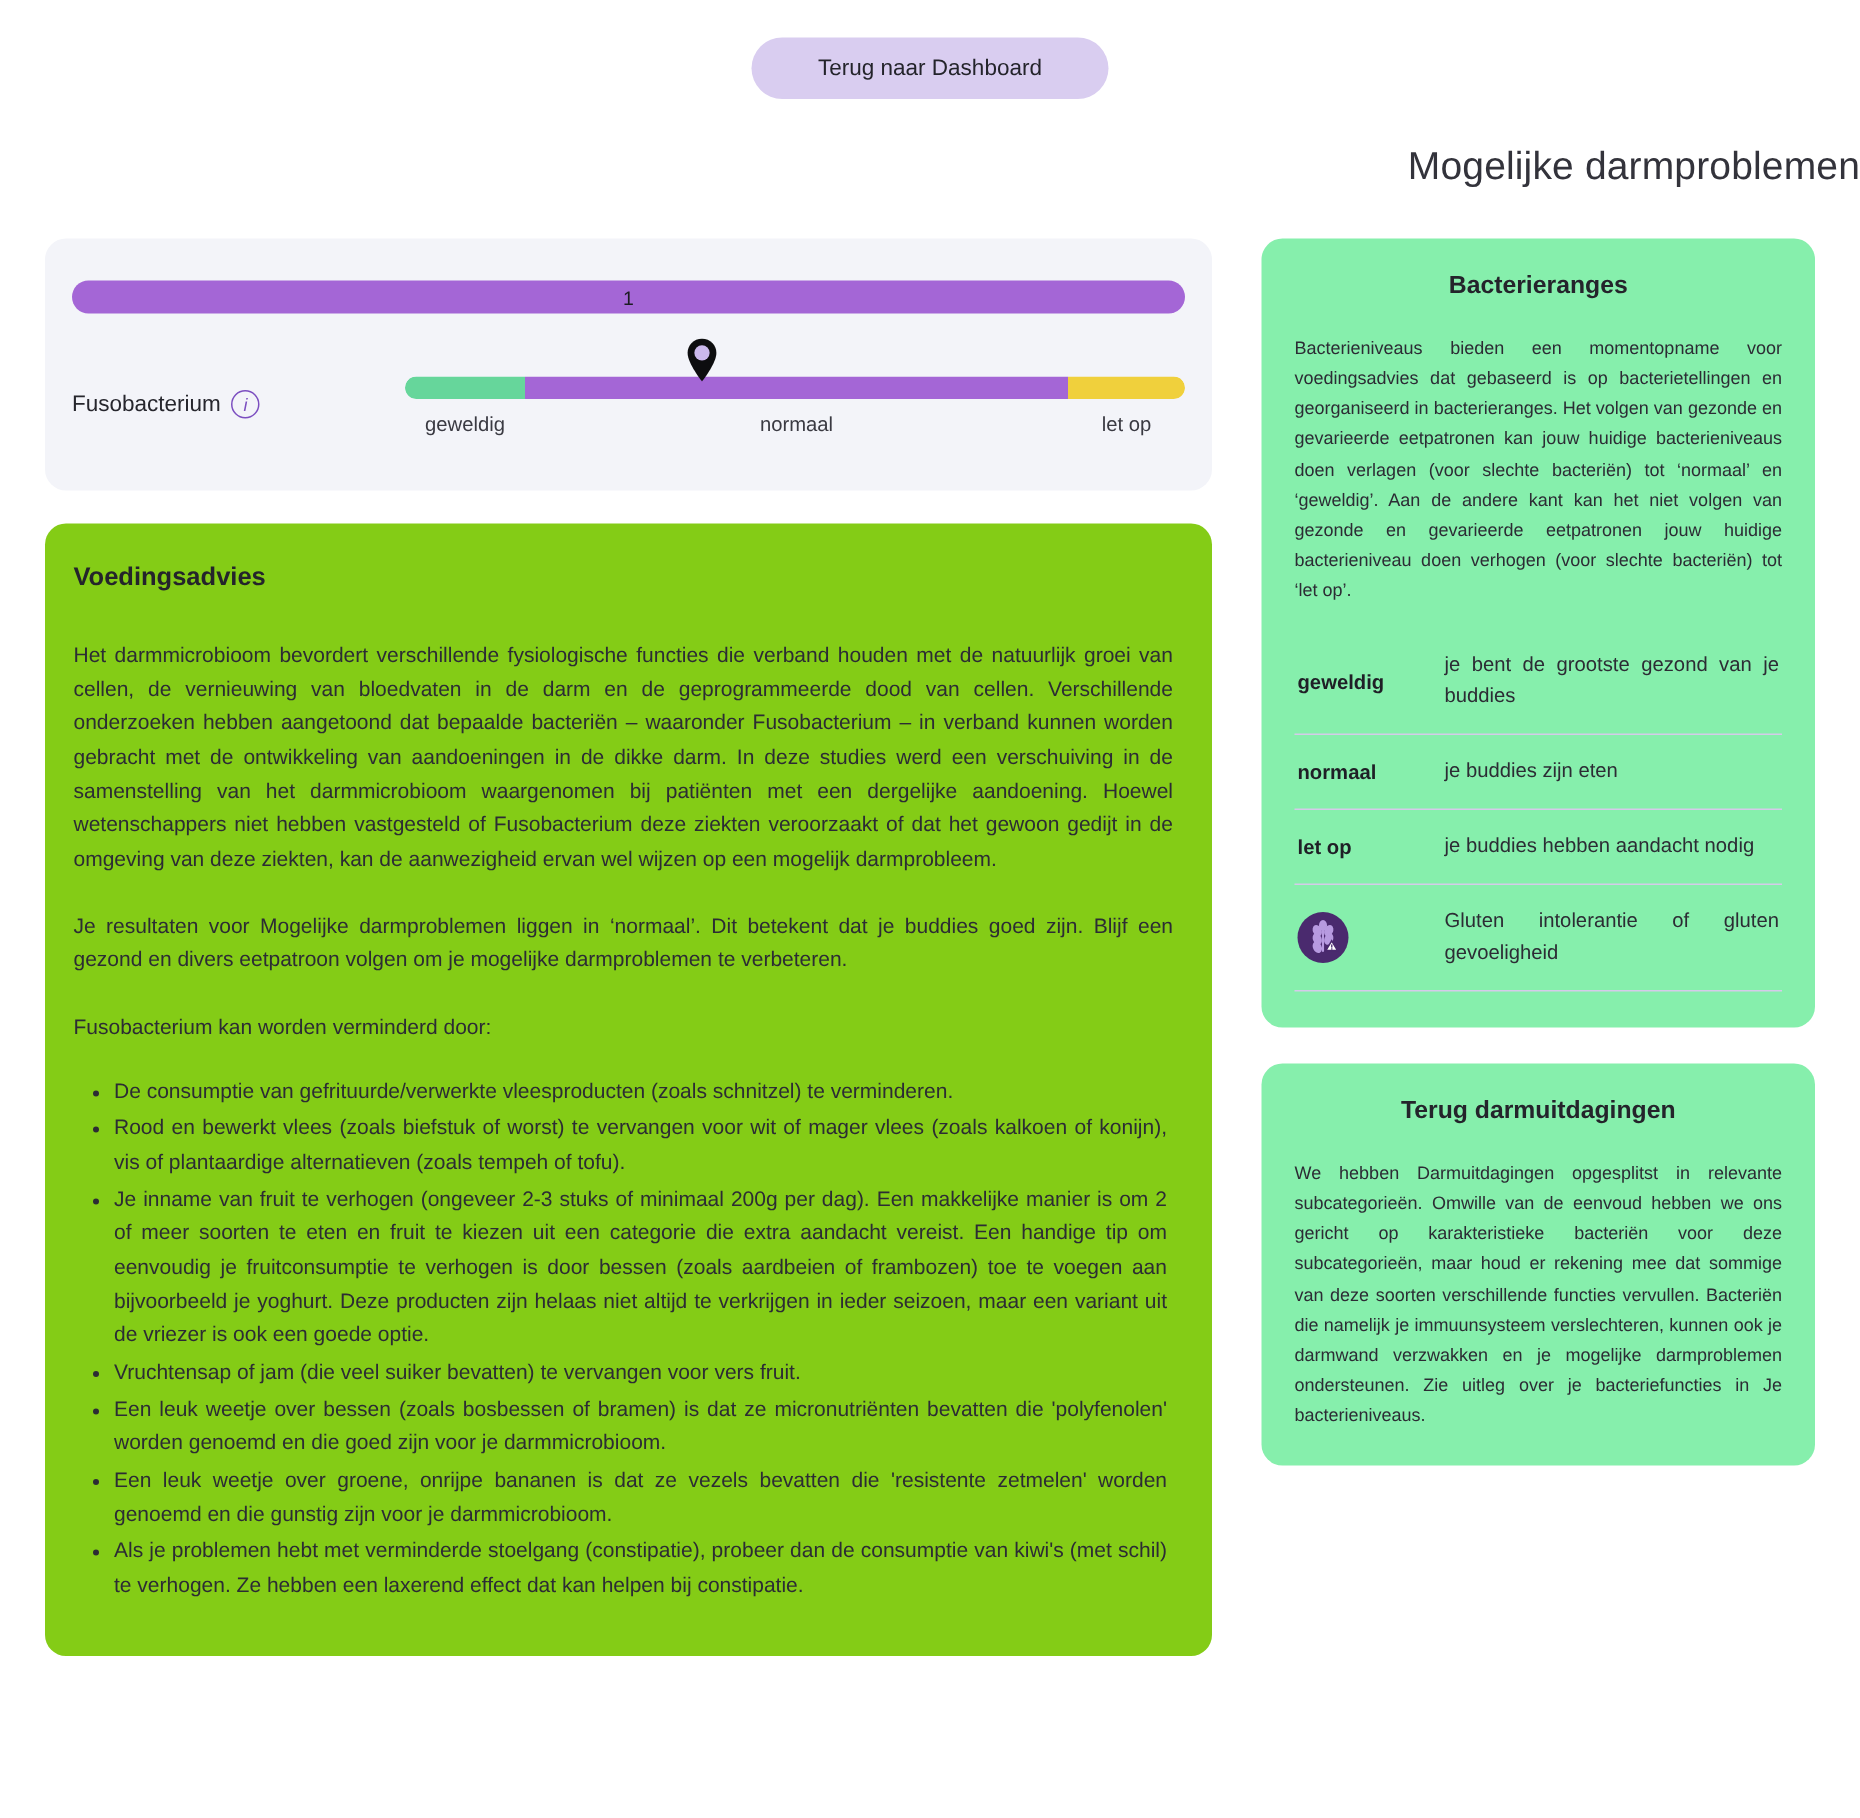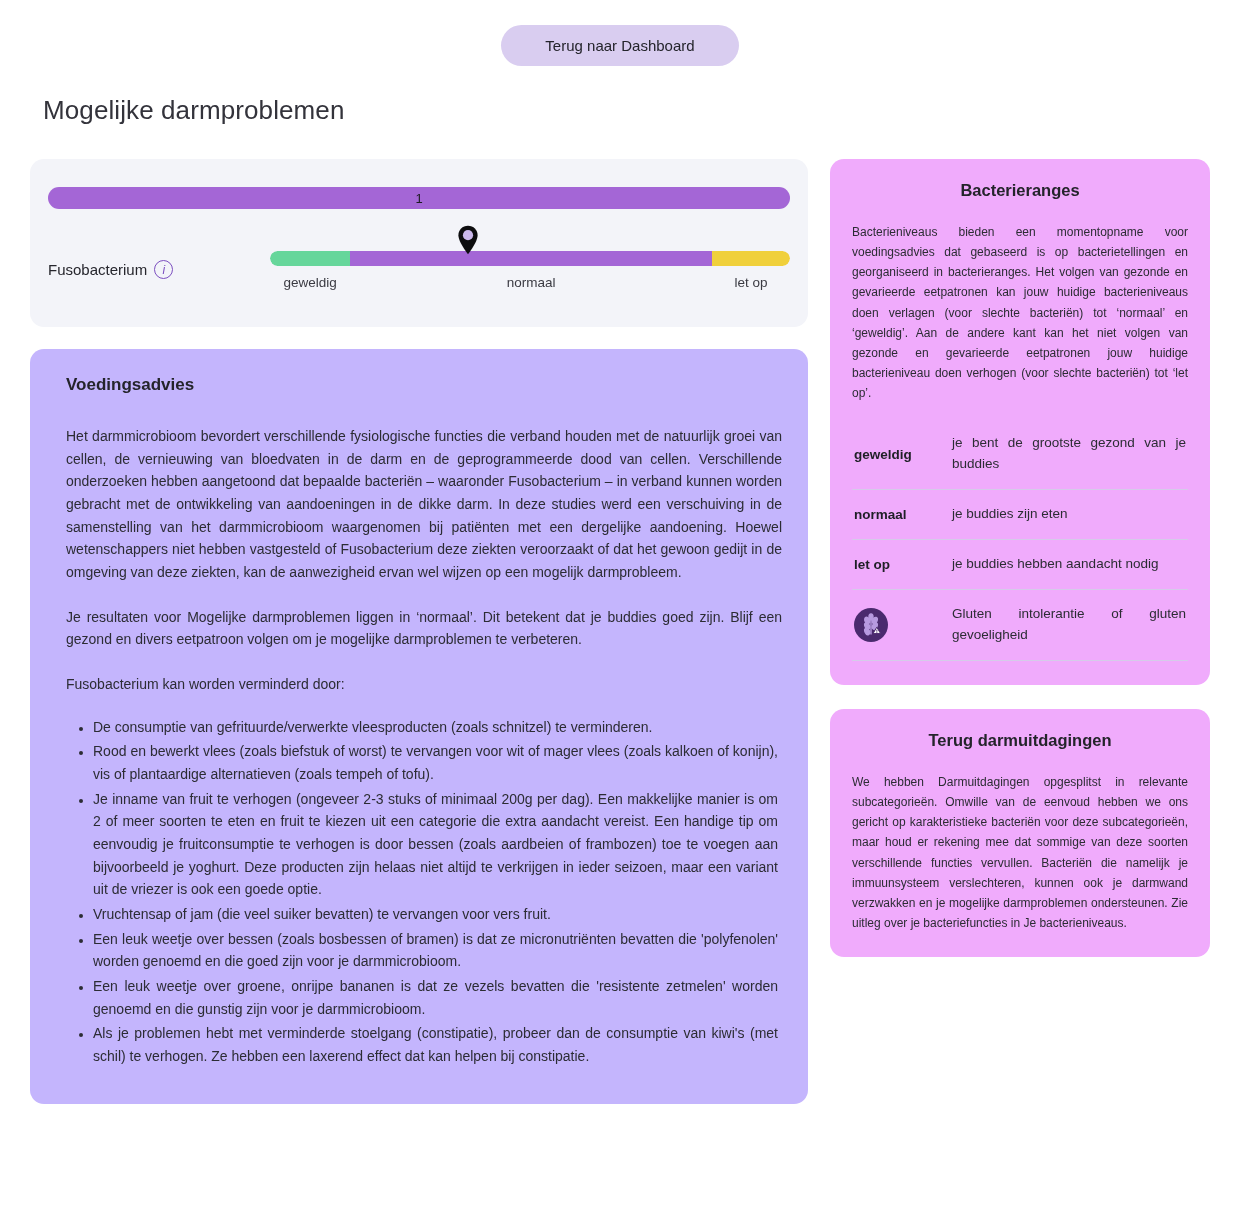--- a/index.html
+++ b/index.html
@@ -28,21 +28,21 @@
     color: #24242b;
     border: none;
     border-radius: 22px;
     padding: 13px 44px;
     font-size: 15px;
     font-family: "Liberation Sans", sans-serif;
     cursor: pointer;
     line-height: 1;
   }
   .page-title {
-    text-align: left;
+    text-align: right;
     font-size: 26px;
     font-weight: 400;
     color: #33333b;
     margin: 29px 0 0 0;
     letter-spacing: .1px;
     padding-left: 43px;
   }
 
   
   .content {
@@ -138,23 +138,23 @@
   .tick {
     position: absolute;
     font-size: 13.5px;
     color: #3a3a42;
     transform: translateX(-50%);
     white-space: nowrap;
   }
 
   
   .advice-card {
-    background: #c4b5fd;
+    background: #84cc16;
     border-radius: 14px;
-    padding: 26px 26px 32px 36px;
+    padding: 26px 26px 32px 19px;
     margin-top: 22px;
   }
   .advice-title {
     font-size: 17px;
     font-weight: 700;
     color: #24242b;
     margin: 0 0 30px 0;
   }
   .advice-p {
     font-size: 14px;
@@ -173,23 +173,24 @@
     font-size: 14px;
     line-height: 1.62;
     color: #2c2c34;
     text-align: justify;
     margin-bottom: 2px;
   }
   .advice-list li::marker { font-size: 12px; }
 
   
   .side-card {
-    background: #f0abfc;
+    background: #86efac;
     border-radius: 14px;
     padding: 22px 22px 24px 22px;
+    margin-left: 11px;
   }
   .side-card + .side-card { margin-top: 24px; }
   .side-title {
     text-align: center;
     font-size: 16.5px;
     font-weight: 700;
     color: #24242b;
     margin: 0 0 22px 0;
   }
   .side-text {

